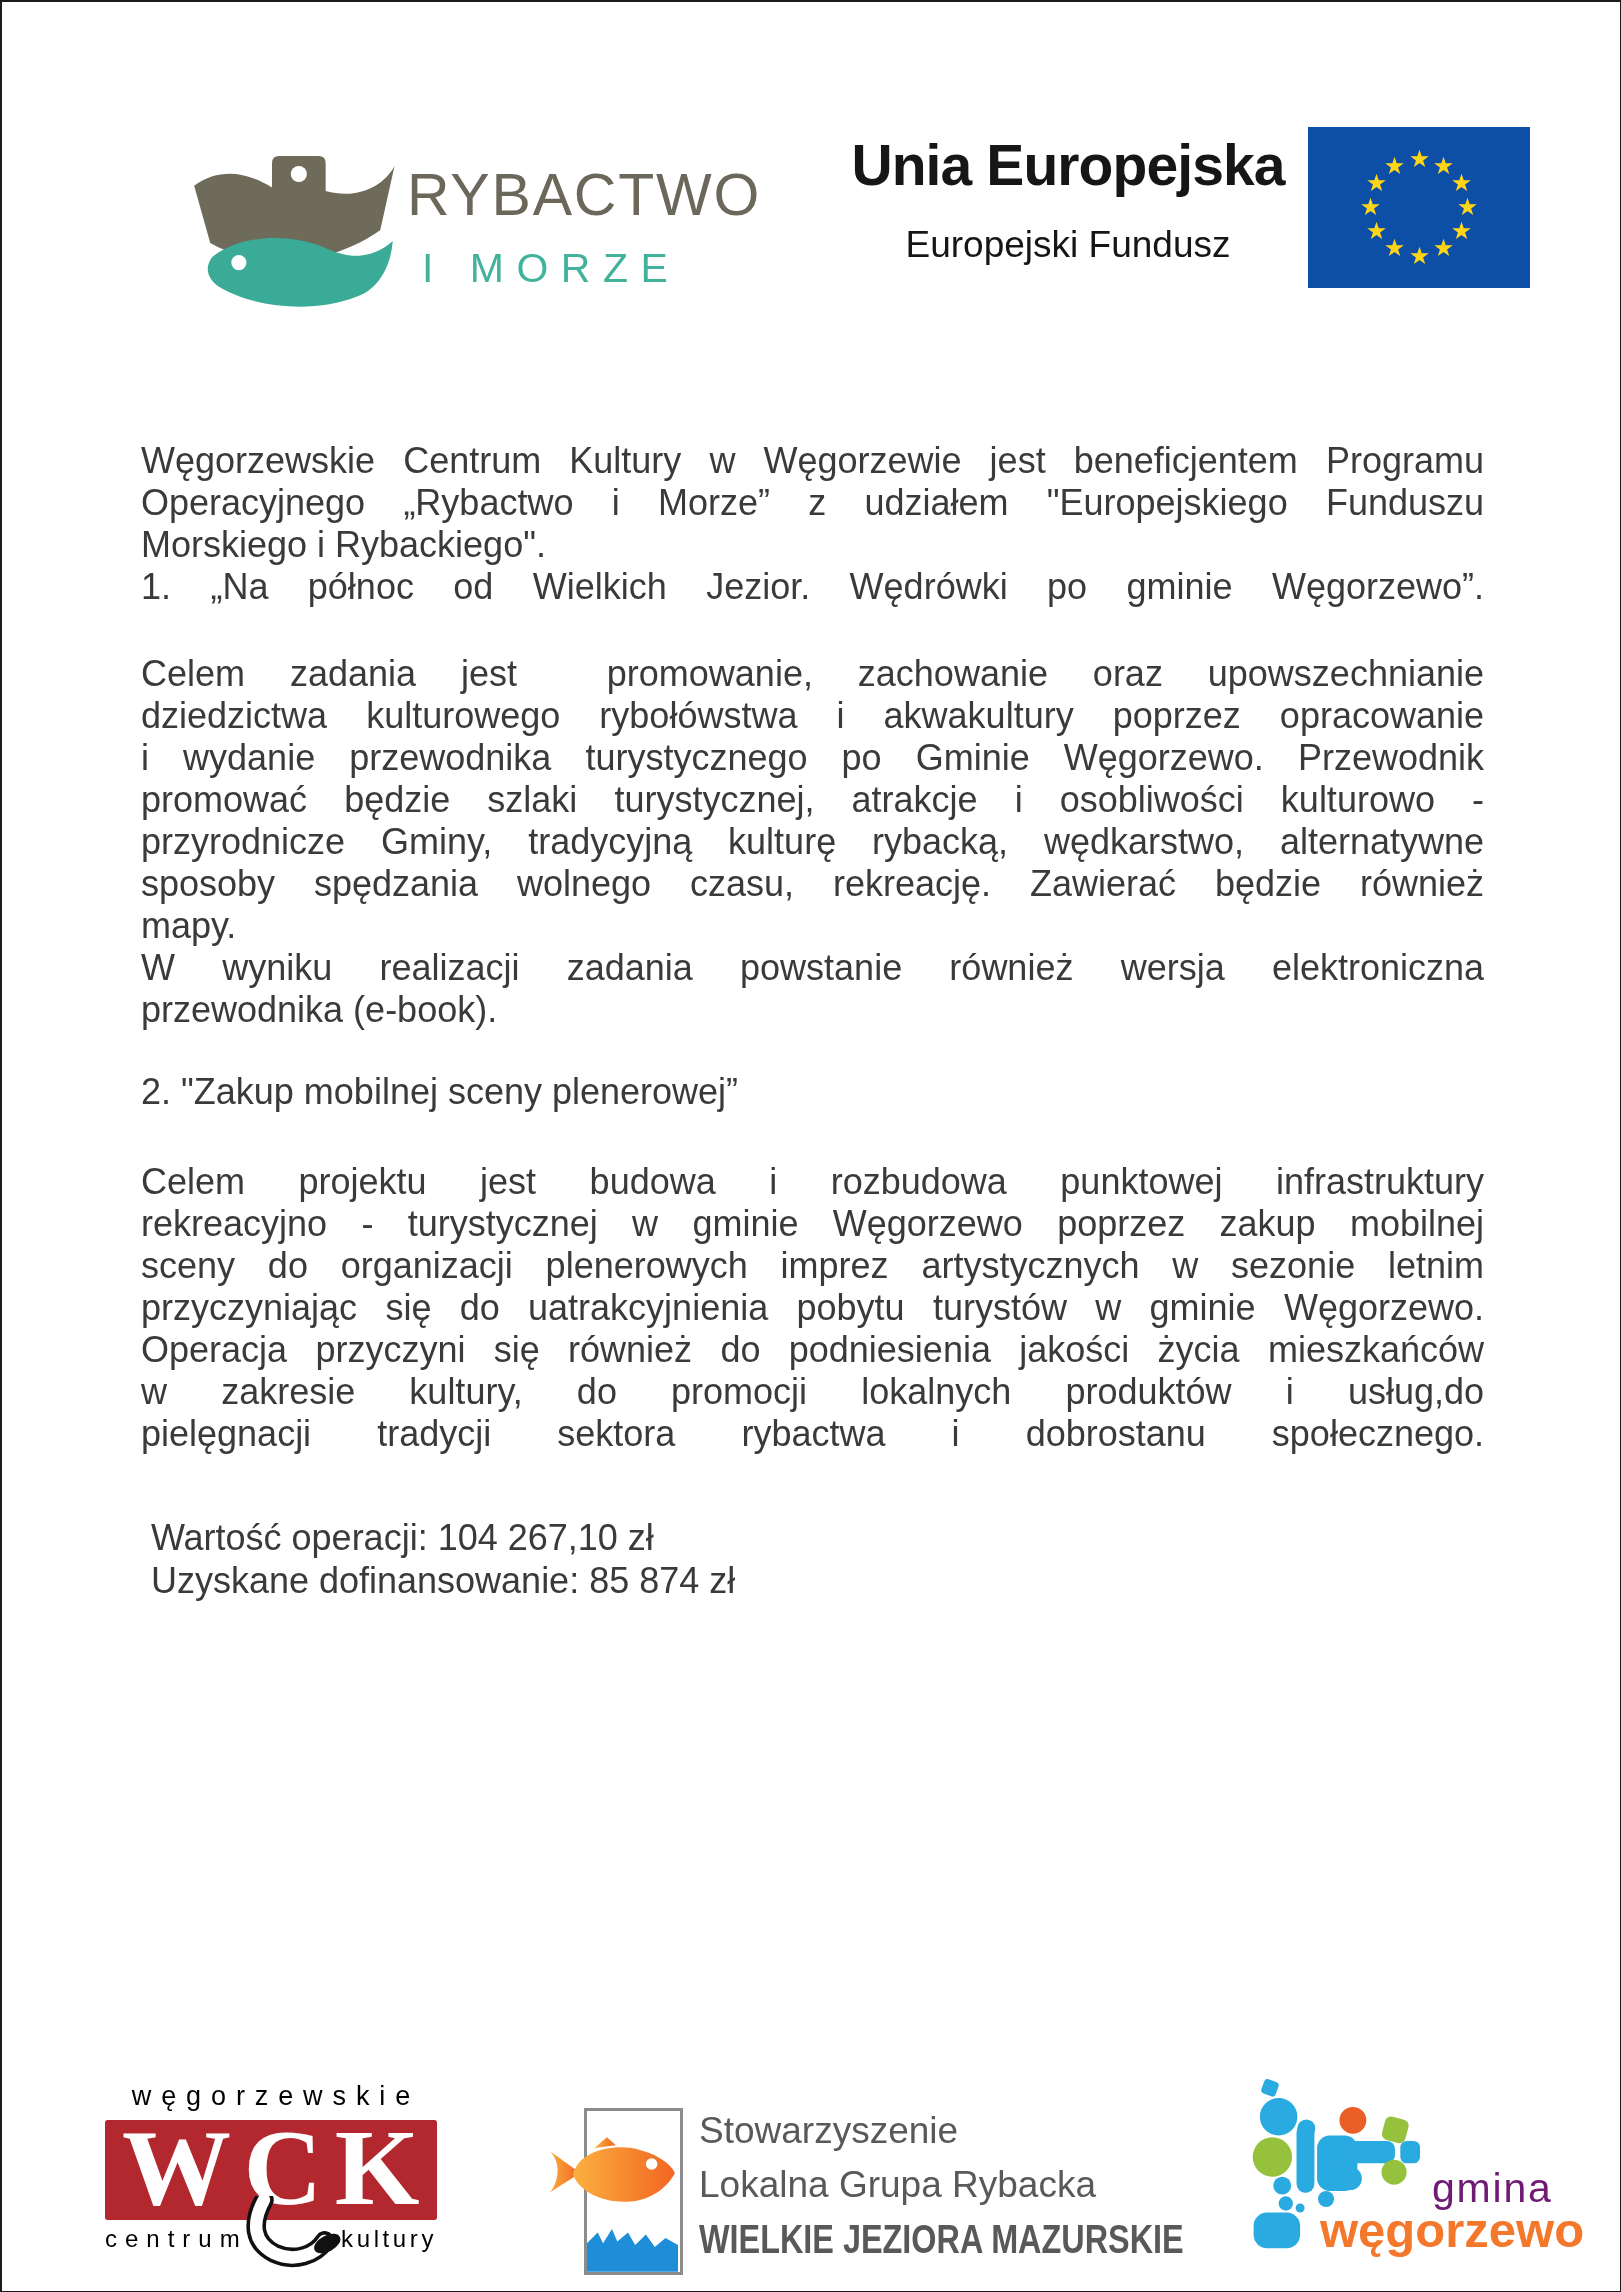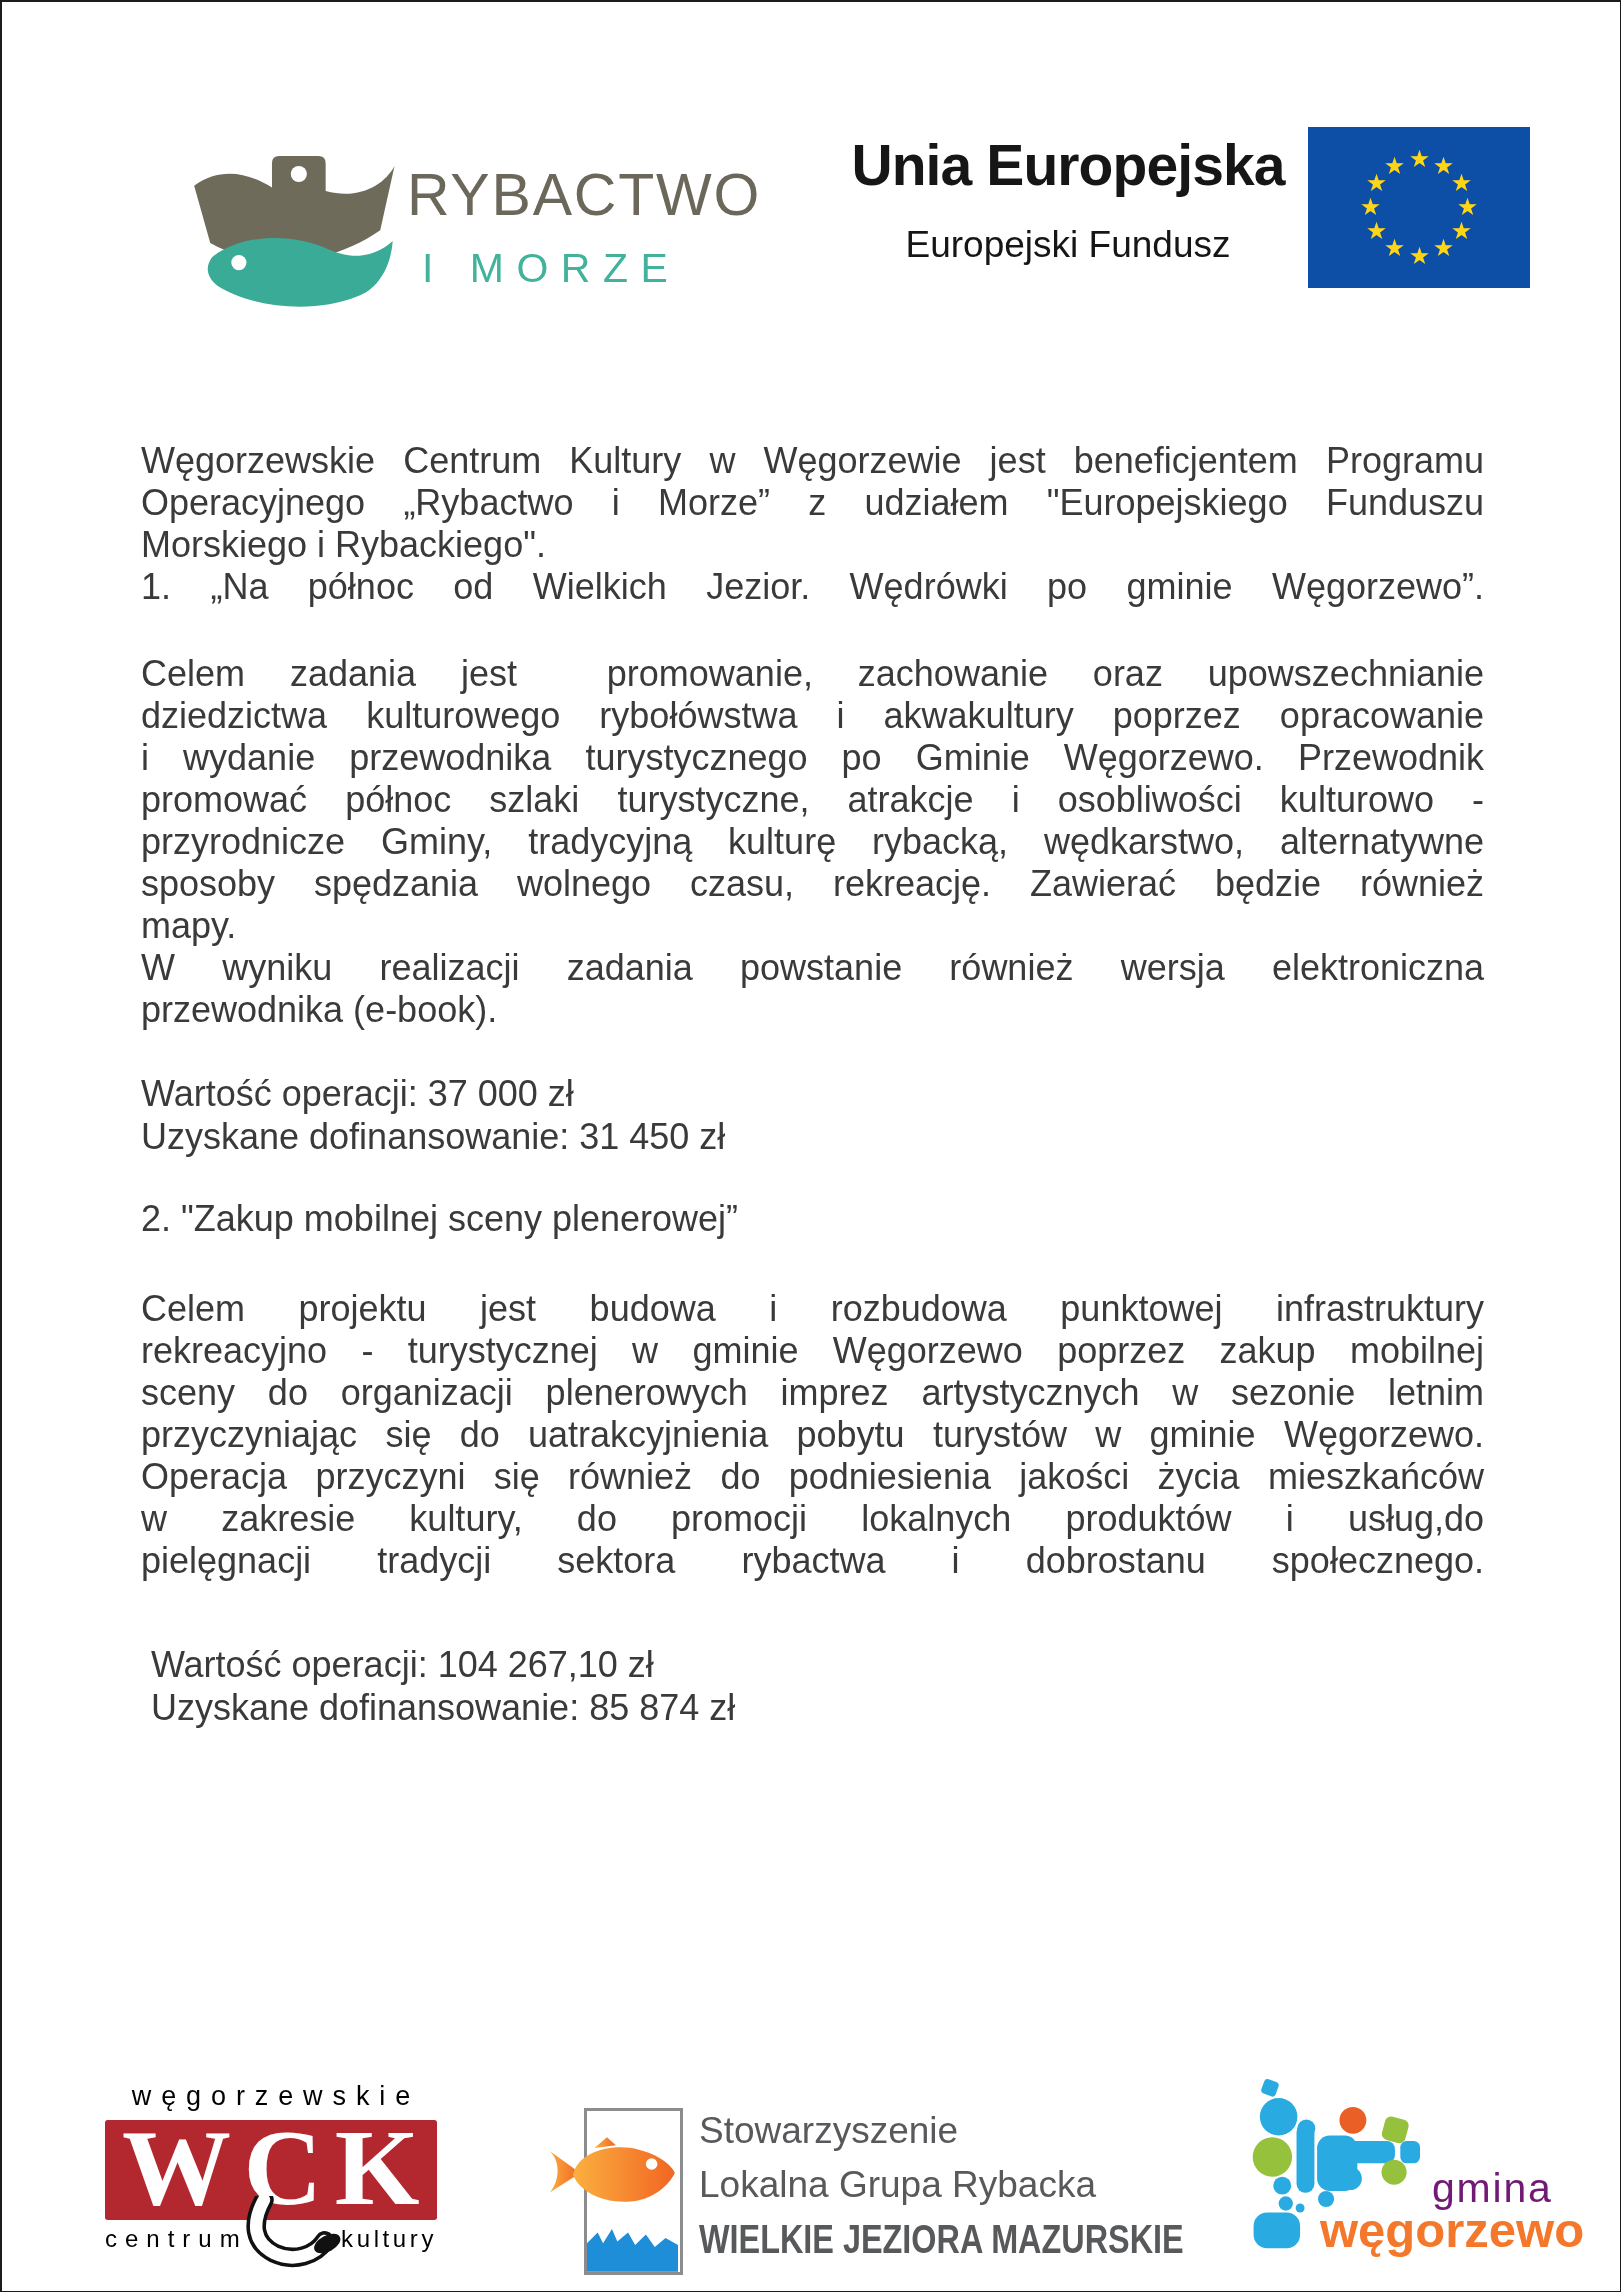--- a/index.html
+++ b/index.html
@@ -115,33 +115,29 @@
     <div class="para">
         <div class="line">Węgorzewskie Centrum Kultury w Węgorzewie jest beneficjentem Programu</div>
         <div class="line">Operacyjnego „Rybactwo i Morze” z udziałem "Europejskiego Funduszu</div>
         <div class="line">Morskiego i Rybackiego".</div>
       </div>
     <div class="single-stretch">1. „Na północ od Wielkich Jezior. Wędrówki po gminie Węgorzewo”.</div>
     <div class="para p2">
         <div class="line">Celem zadania jest&nbsp; promowanie, zachowanie oraz upowszechnianie</div>
         <div class="line">dziedzictwa kulturowego rybołówstwa i akwakultury poprzez opracowanie</div>
         <div class="line">i wydanie przewodnika turystycznego po Gminie Węgorzewo. Przewodnik</div>
-        <div class="line">promować północ szlaki turystyczne, atrakcje i osobliwości kulturowo -</div>
+        <div class="line">promować będzie szlaki turystycznej, atrakcje i osobliwości kulturowo -</div>
         <div class="line">przyrodnicze Gminy, tradycyjną kulturę rybacką, wędkarstwo, alternatywne</div>
         <div class="line">sposoby spędzania wolnego czasu, rekreację. Zawierać będzie również</div>
         <div class="line">mapy.</div>
       </div>
     <div class="para">
         <div class="line">W wyniku realizacji zadania powstanie również wersja elektroniczna</div>
         <div class="line">przewodnika (e-book).</div>
       </div>
-    <div class="vals1">
-      <div>Wartość operacji: 37 000 zł</div>
-      <div>Uzyskane dofinansowanie: 31 450 zł</div>
-    </div>
     <div class="item2">2. "Zakup mobilnej sceny plenerowej”</div>
     <div class="para p3 stretch-all">
         <div class="line">Celem projektu jest budowa i rozbudowa punktowej infrastruktury</div>
         <div class="line">rekreacyjno - turystycznej w gminie Węgorzewo poprzez zakup mobilnej</div>
         <div class="line">sceny do organizacji plenerowych imprez artystycznych w sezonie letnim</div>
         <div class="line">przyczyniając się do uatrakcyjnienia pobytu turystów w gminie Węgorzewo.</div>
         <div class="line">Operacja przyczyni się również do podniesienia jakości życia mieszkańców</div>
         <div class="line">w zakresie kultury, do promocji lokalnych produktów i usług,do</div>
         <div class="line">pielęgnacji tradycji sektora rybactwa i dobrostanu społecznego.</div>
       </div>

